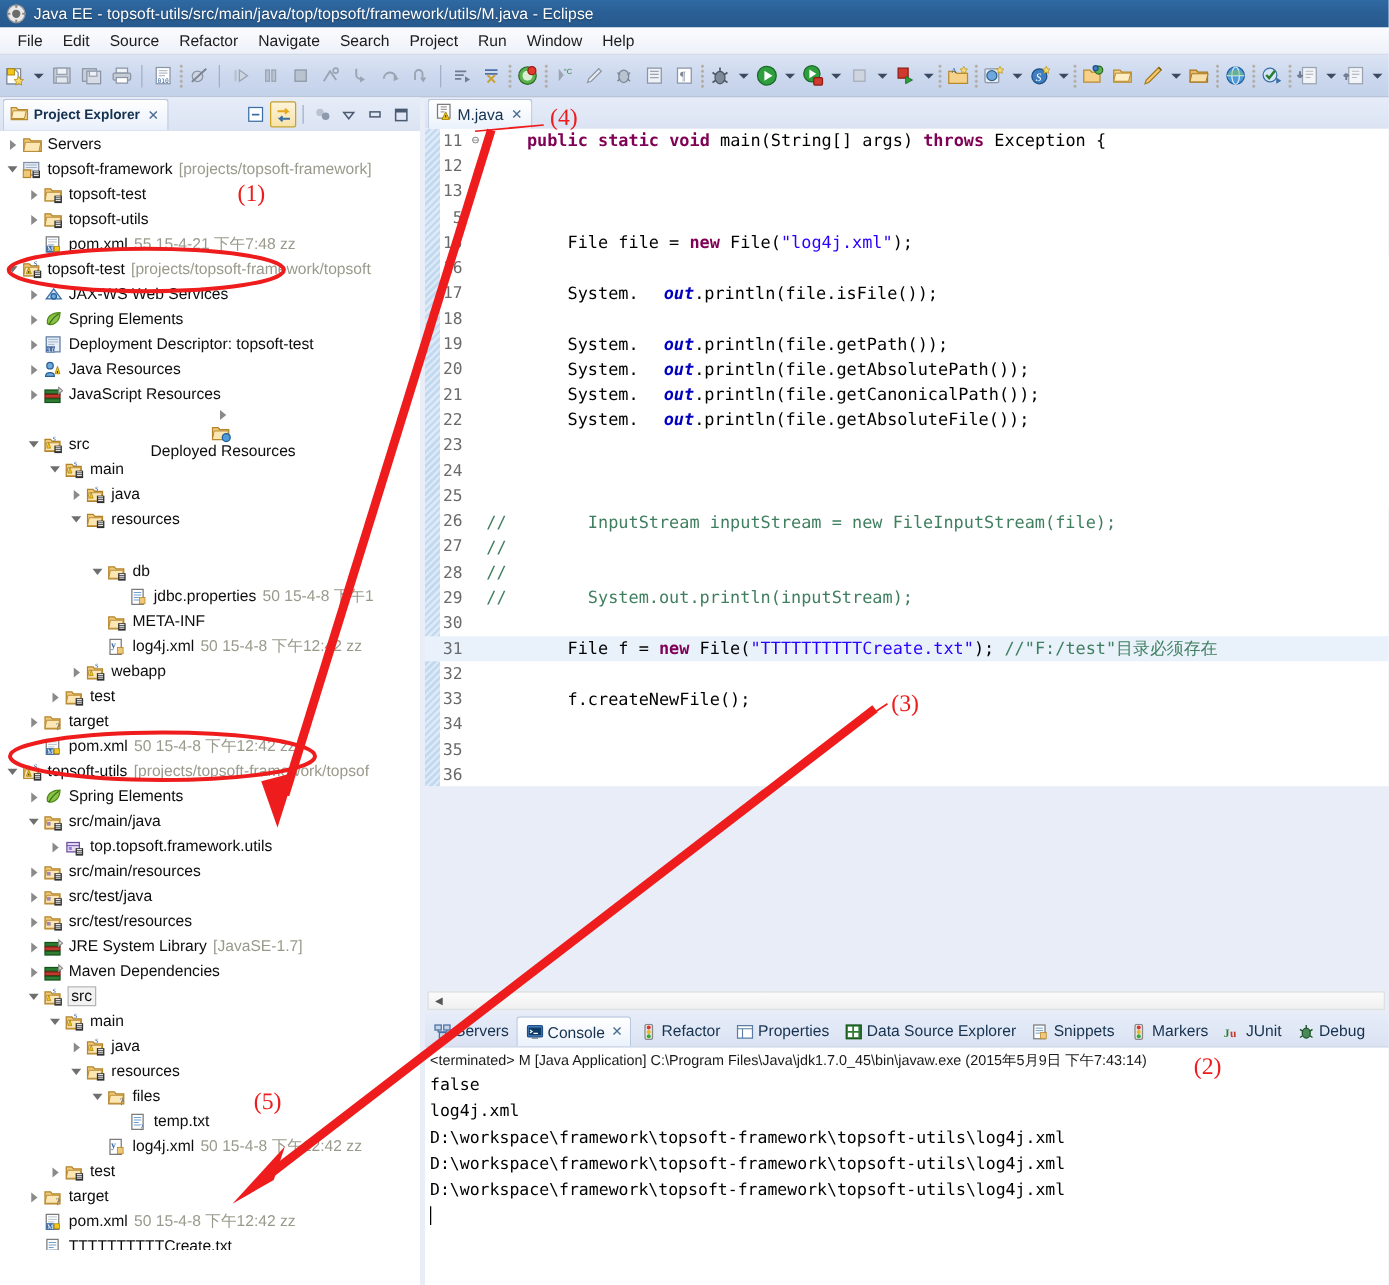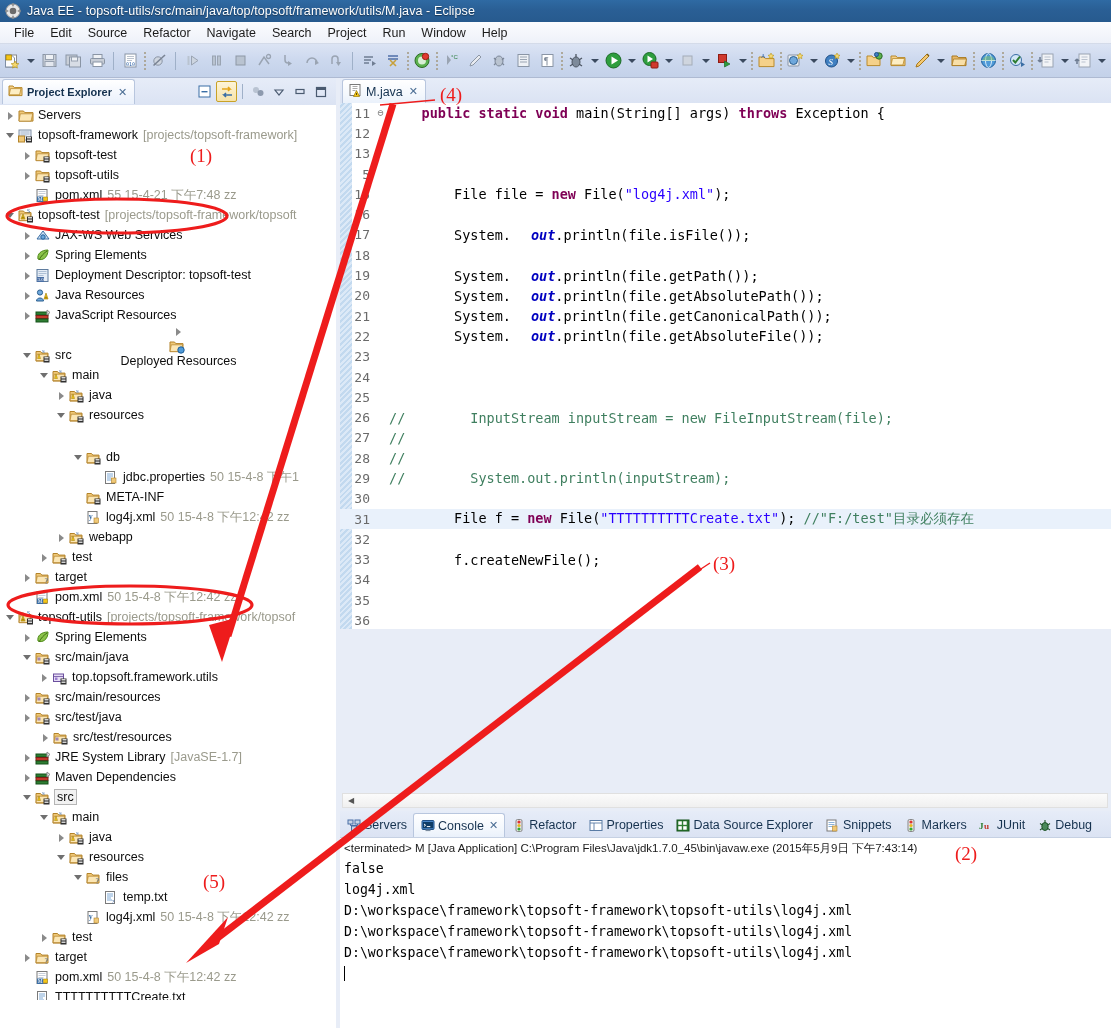--- a/index.html
+++ b/index.html
@@ -926,21 +926,21 @@
             <svg width="16" height="15" viewBox="0 0 16 15">
               <path d="M1 3.5 h4.5 l1.3 1.6 H13 v8 H1 z" fill="#f0c978" stroke="#b3832a"></path>
               <path d="M2.3 6.2 h10.4 l-1.5 6.4 H1 z" fill="#fbe6b4" stroke="#b3832a" stroke-width=".7"></path>
               <rect x="2.5" y="7.5" width="3" height="3" fill="#7a5cb0" opacity=".7"></rect>
               <rect x="8.5" y="8.5" width="6" height="6" fill="#2f2f2f"></rect>
               <path d="M9.5 9.5 h4 M9.5 11 h4 M9.5 12.5 h4" stroke="#fff" stroke-width=".8"></path>
             </svg>
           </span>
           <span class="tlabel">src/test/java</span>
         </div>
-        <div class="trow" style="padding-left: 39px;">
+        <div class="trow" style="padding-left: 21px;">
           <span class="tw collapsed"></span>
           <span class="ticon">
             <svg width="16" height="15" viewBox="0 0 16 15">
               <path d="M1 3.5 h4.5 l1.3 1.6 H13 v8 H1 z" fill="#f0c978" stroke="#b3832a"></path>
               <path d="M2.3 6.2 h10.4 l-1.5 6.4 H1 z" fill="#fbe6b4" stroke="#b3832a" stroke-width=".7"></path>
               <rect x="2.5" y="7.5" width="3" height="3" fill="#7a5cb0" opacity=".7"></rect>
               <rect x="8.5" y="8.5" width="6" height="6" fill="#2f2f2f"></rect>
               <path d="M9.5 9.5 h4 M9.5 11 h4 M9.5 12.5 h4" stroke="#fff" stroke-width=".8"></path>
             </svg>
           </span>

